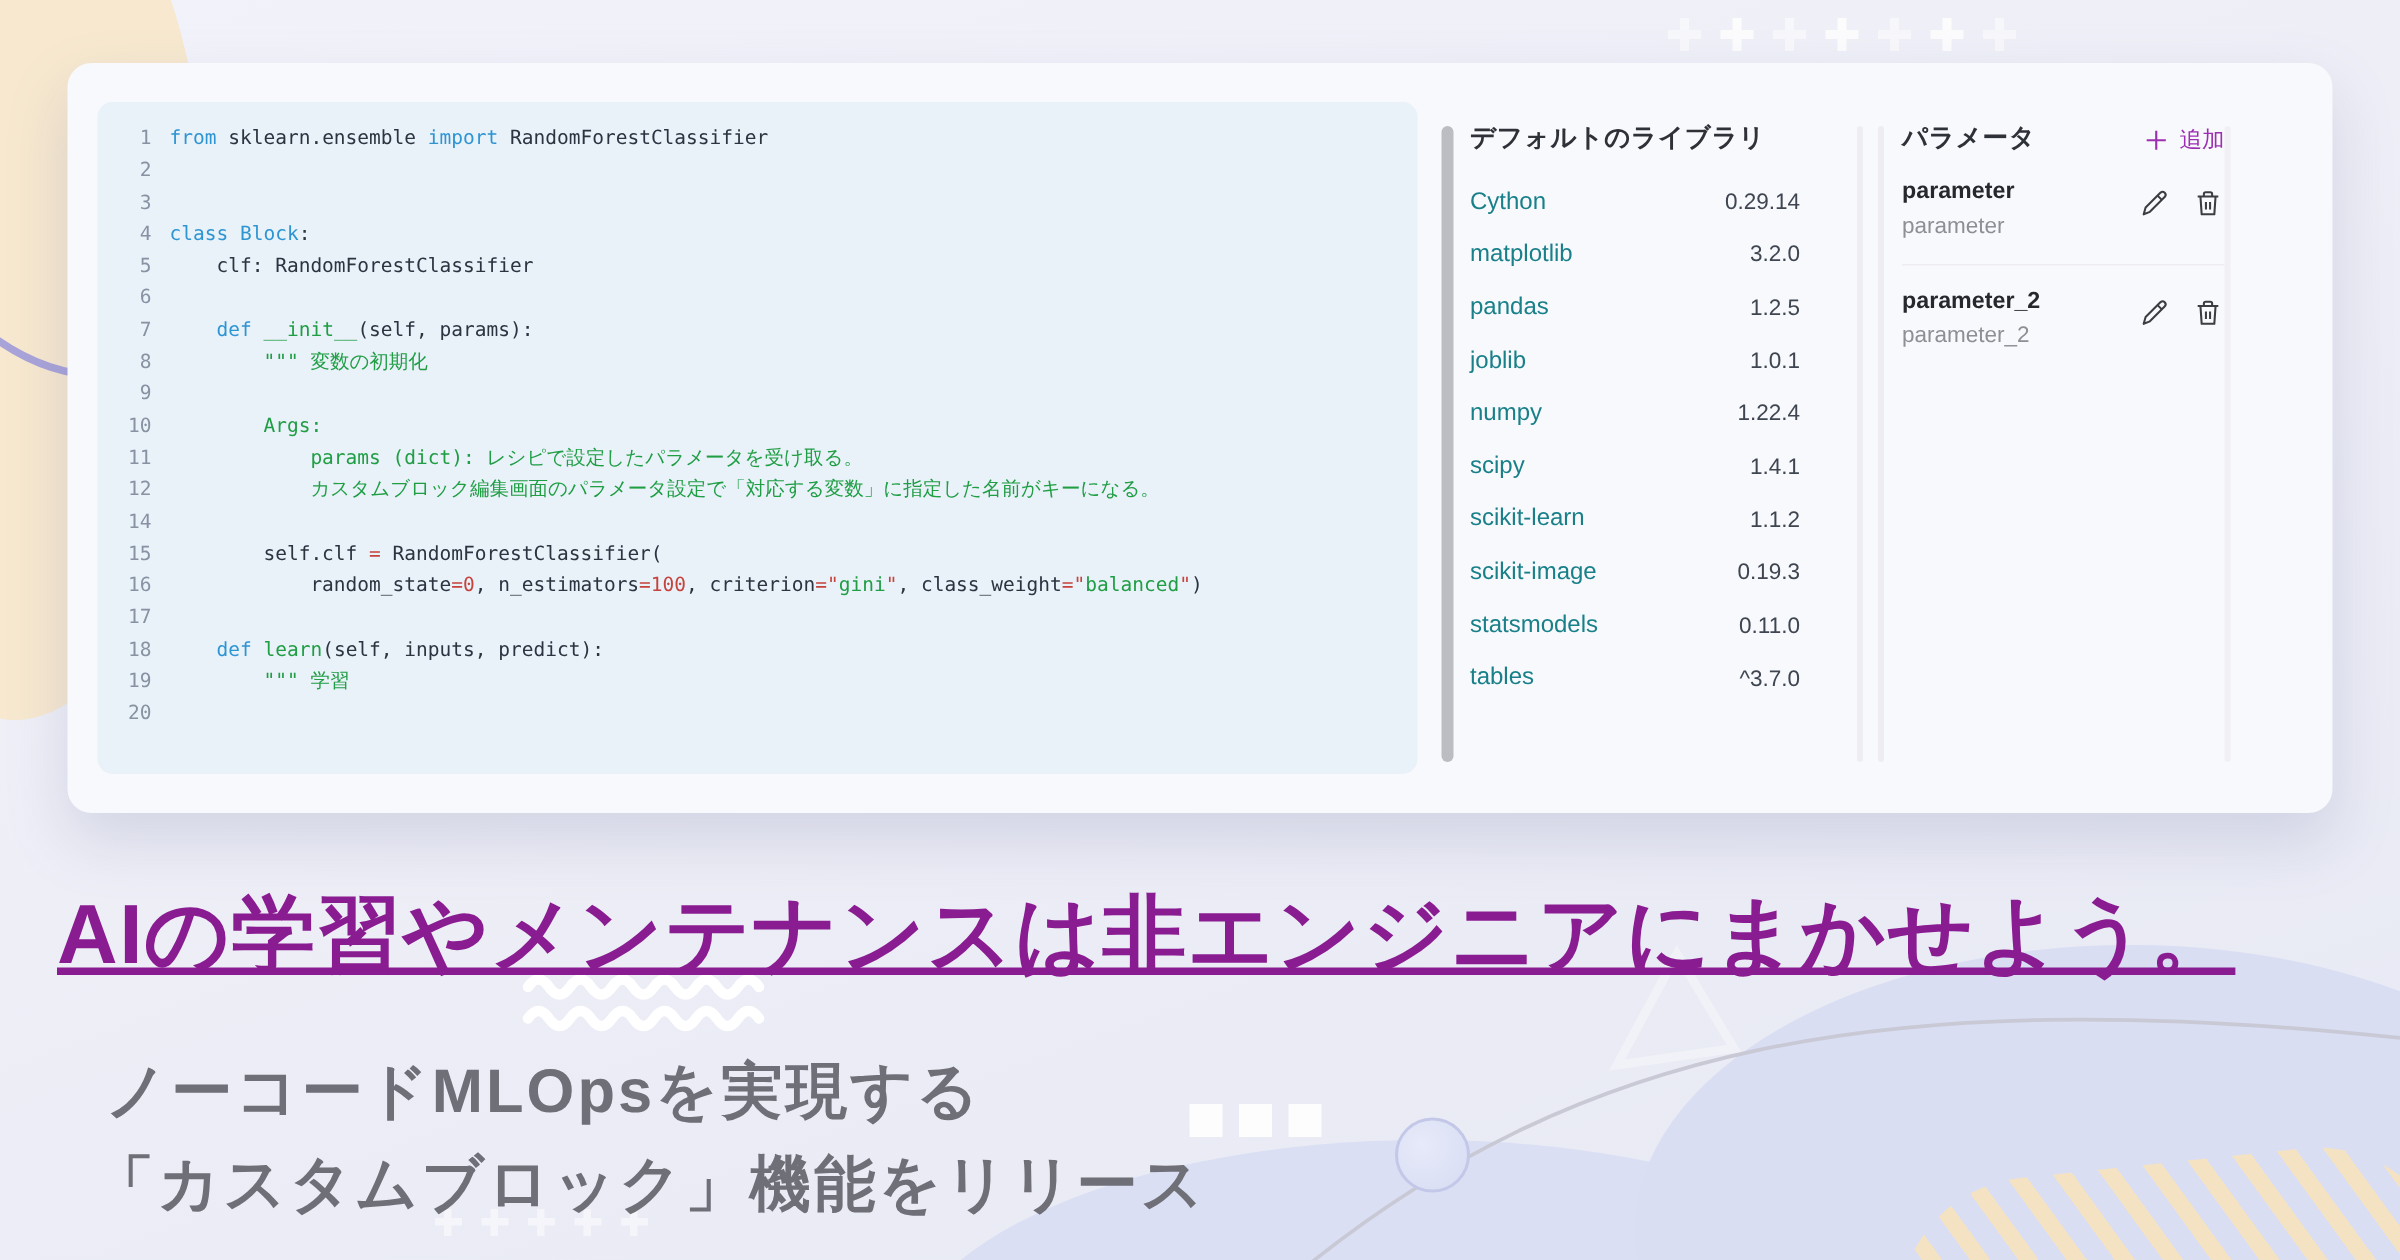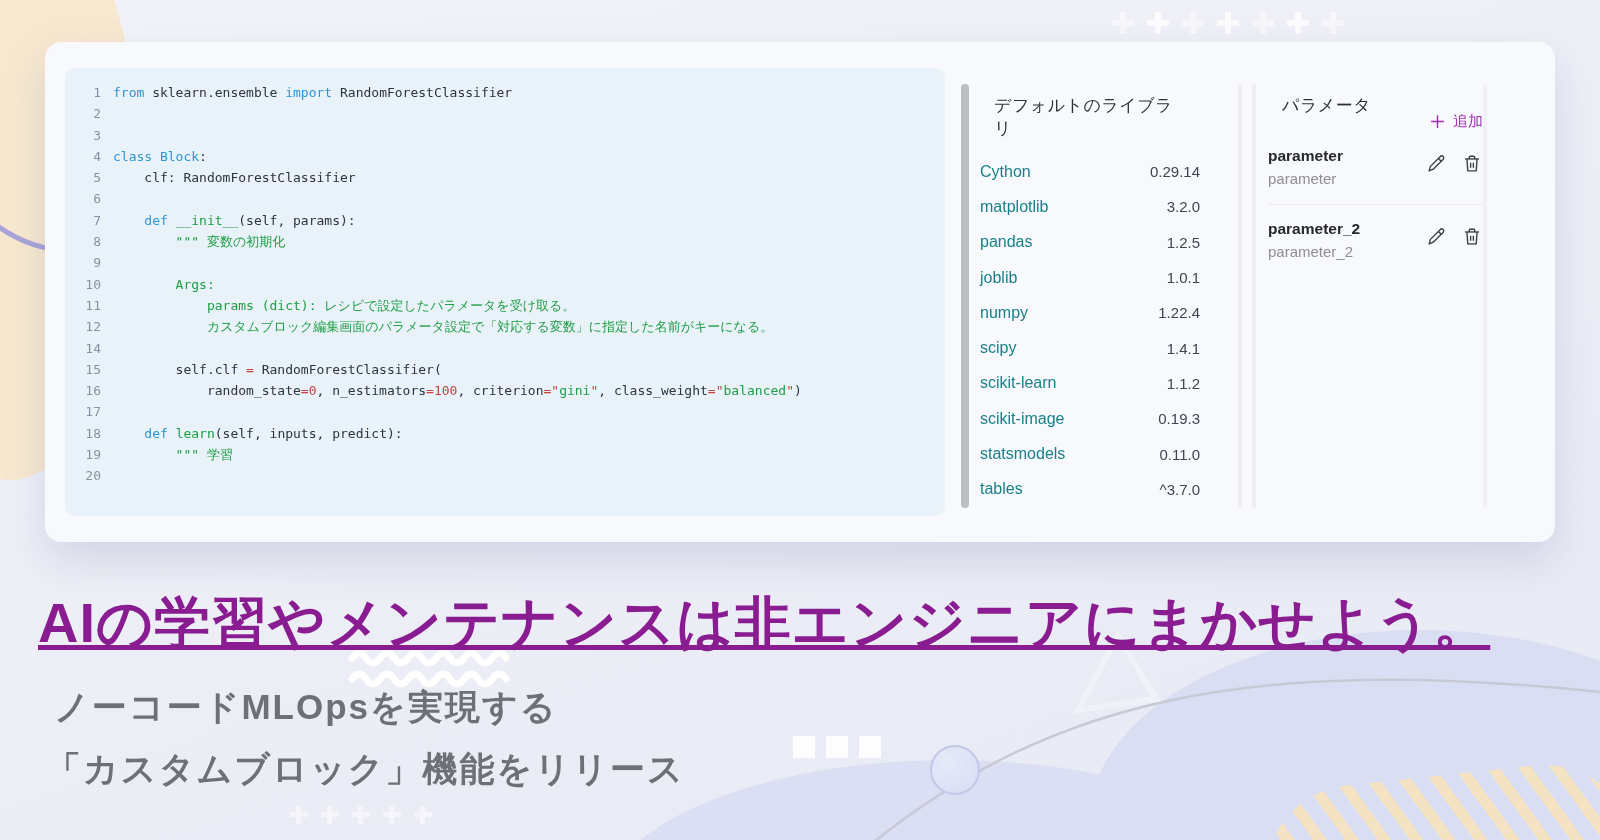--- a/index.html
+++ b/index.html
@@ -38,42 +38,42 @@
     border-radius:10px;padding:14px 0 0 16px;box-sizing:border-box;overflow:hidden;}
   .code-line{display:flex;font-family:"DejaVu Sans Mono","Liberation Mono",monospace;
     font-size:13px;line-height:21.3px;}
   .ln{width:20px;flex:none;text-align:right;margin-right:12px;}
   .cd{white-space:pre;}
   .code-scrollbar{position:absolute;left:916px;top:42px;width:8px;height:424px;border-radius:4px;background:#bcbdc3;}
   .track{position:absolute;top:42px;width:4px;height:424px;border-radius:2px;background:#ededf2;}
   .track.t1{left:1193px;} .track.t2{left:1207px;} .track.t3{left:1438px;background:#f1f1f5;}
 
   .lib-panel{position:absolute;left:935px;top:38px;width:220px;}
-  .panel-title{margin:14px;font-size:17px;font-weight:400;color:#2e3138;letter-spacing:.5px;}
+  .panel-title{margin:0;font-size:17px;font-weight:700;color:#2e3138;letter-spacing:.5px;}
   .lib-list{margin-top:14px;}
   .lib-row{display:flex;justify-content:space-between;align-items:center;height:35.3px;font-size:16px;}
   .lib-ver{color:#3f4651;font-size:15px;}
 
   .param-panel{position:absolute;left:1223px;top:38px;width:215px;}
   .param-head{display:flex;justify-content:space-between;align-items:flex-end;}
   .add-btn{display:flex;align-items:center;gap:7px;background:none;border:none;cursor:pointer;
     font-size:15px;font-family:inherit;padding:0;}
   .param-list{margin-top:16px;}
   .param-row{display:flex;justify-content:space-between;}
   .pr-name{font-size:15.5px;font-weight:700;color:#26282e;}
   .pr-sub{font-size:15px;color:#8e8e96;margin-top:5px;}
   .pr-icons{display:flex;gap:14px;align-items:flex-start;margin-top:6px;}
   .icon-btn{cursor:pointer;line-height:0;}
   .icon-btn svg{width:22px;height:22px;}
   .param-div{height:1px;background:#ececf1;margin:17px 0 15px;}
 
   
   .headline{position:absolute;left:38px;top:586px;margin:0;font-size:56px;font-weight:800;
     letter-spacing:1px;white-space:nowrap;text-decoration:underline;}
-  .sub{position:absolute;margin:0;font-weight:700;font-size:35px;letter-spacing:2px;white-space:nowrap;}
+  .sub{position:absolute;margin:16px;font-weight:700;font-size:41px;letter-spacing:2px;white-space:nowrap;}
   .sub1{left:54px;top:684px;} .sub2{left:46px;top:746px;}
 
   
   .brand{position:absolute;left:1270px;top:734px;display:flex;align-items:center;gap:10px;}
   .brand svg{width:64px;height:68px;}
   .brand-name{font-size:37px;font-weight:800;letter-spacing:.5px;}
 </style>
 </head>
 <body>
 

